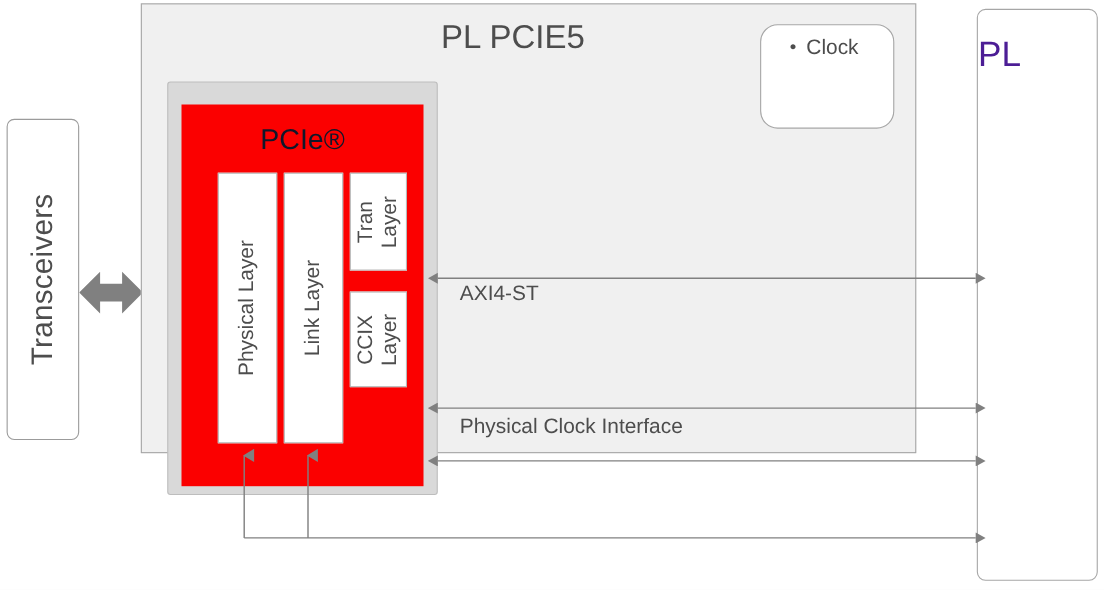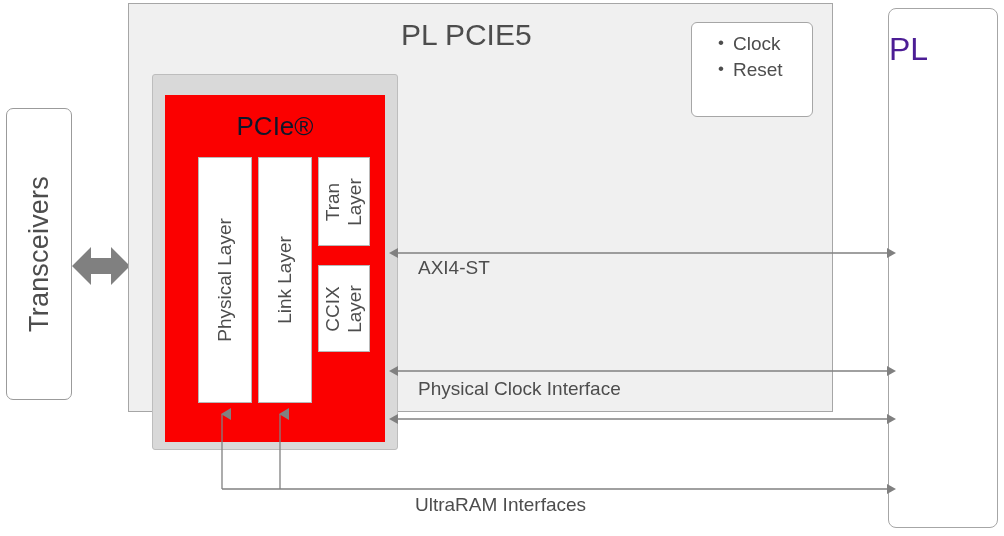--- a/index.html
+++ b/index.html
@@ -51,21 +51,21 @@
     font-size: 30px;
     color: #4d4d4d;
     white-space: nowrap;
   }
 
   
   #signals-box {
     left: 691px; top: 22px; width: 122px; height: 95px;
     background: #ffffff;
     border: 1.2px solid #a6a6a6;
-    border-radius: 6px;
+    border-radius: 16px;
     padding: 8px 0 0 0;
   }
   #signals-list {
     margin: 0;
     padding: 0 0 0 26px;
     list-style: none;
   }
   #signals-list li {
     font-size: 19px;
     color: #4d4d4d;
@@ -170,21 +170,20 @@
     <polygon points="0,26 19,7 19,18 39,18 39,7 58,26 39,45 39,34 19,34 19,45" fill="#808080"></polygon>
   </svg>
 
   <div class="abs" id="pl-pcie5-container">
     <span id="pl-pcie5-title">PL PCIE5</span>
   </div>
 
   <div class="abs" id="signals-box">
     <ul id="signals-list">
       <li>Clock</li>
-      <li>Reset</li>
     </ul>
   </div>
 
   <div class="abs" id="pcie-frame"></div>
 
   <div class="abs" id="pcie-block">
     <span id="pcie-title">PCIe®</span>
   </div>
 
   <div class="abs layer-box" id="physical-layer-box">
@@ -237,15 +236,14 @@
       <line x1="222" y1="489" x2="222" y2="414" stroke="#808080" stroke-width="1.3" marker-end="url(#arrow-up)"></line>
       <line x1="280" y1="489" x2="280" y2="414" stroke="#808080" stroke-width="1.3" marker-end="url(#arrow-up)"></line>
     </g>
   </svg>
 
   <span class="iface-label" id="label-axi4st">AXI4-ST</span>
 
   <span class="iface-label" id="label-phy-iface">Physical Clock Interface</span>
 
 
-  <span class="iface-label" id="label-ultraram-iface">UltraRAM Interfaces</span>
 
 </div>
 
 </body></html>

